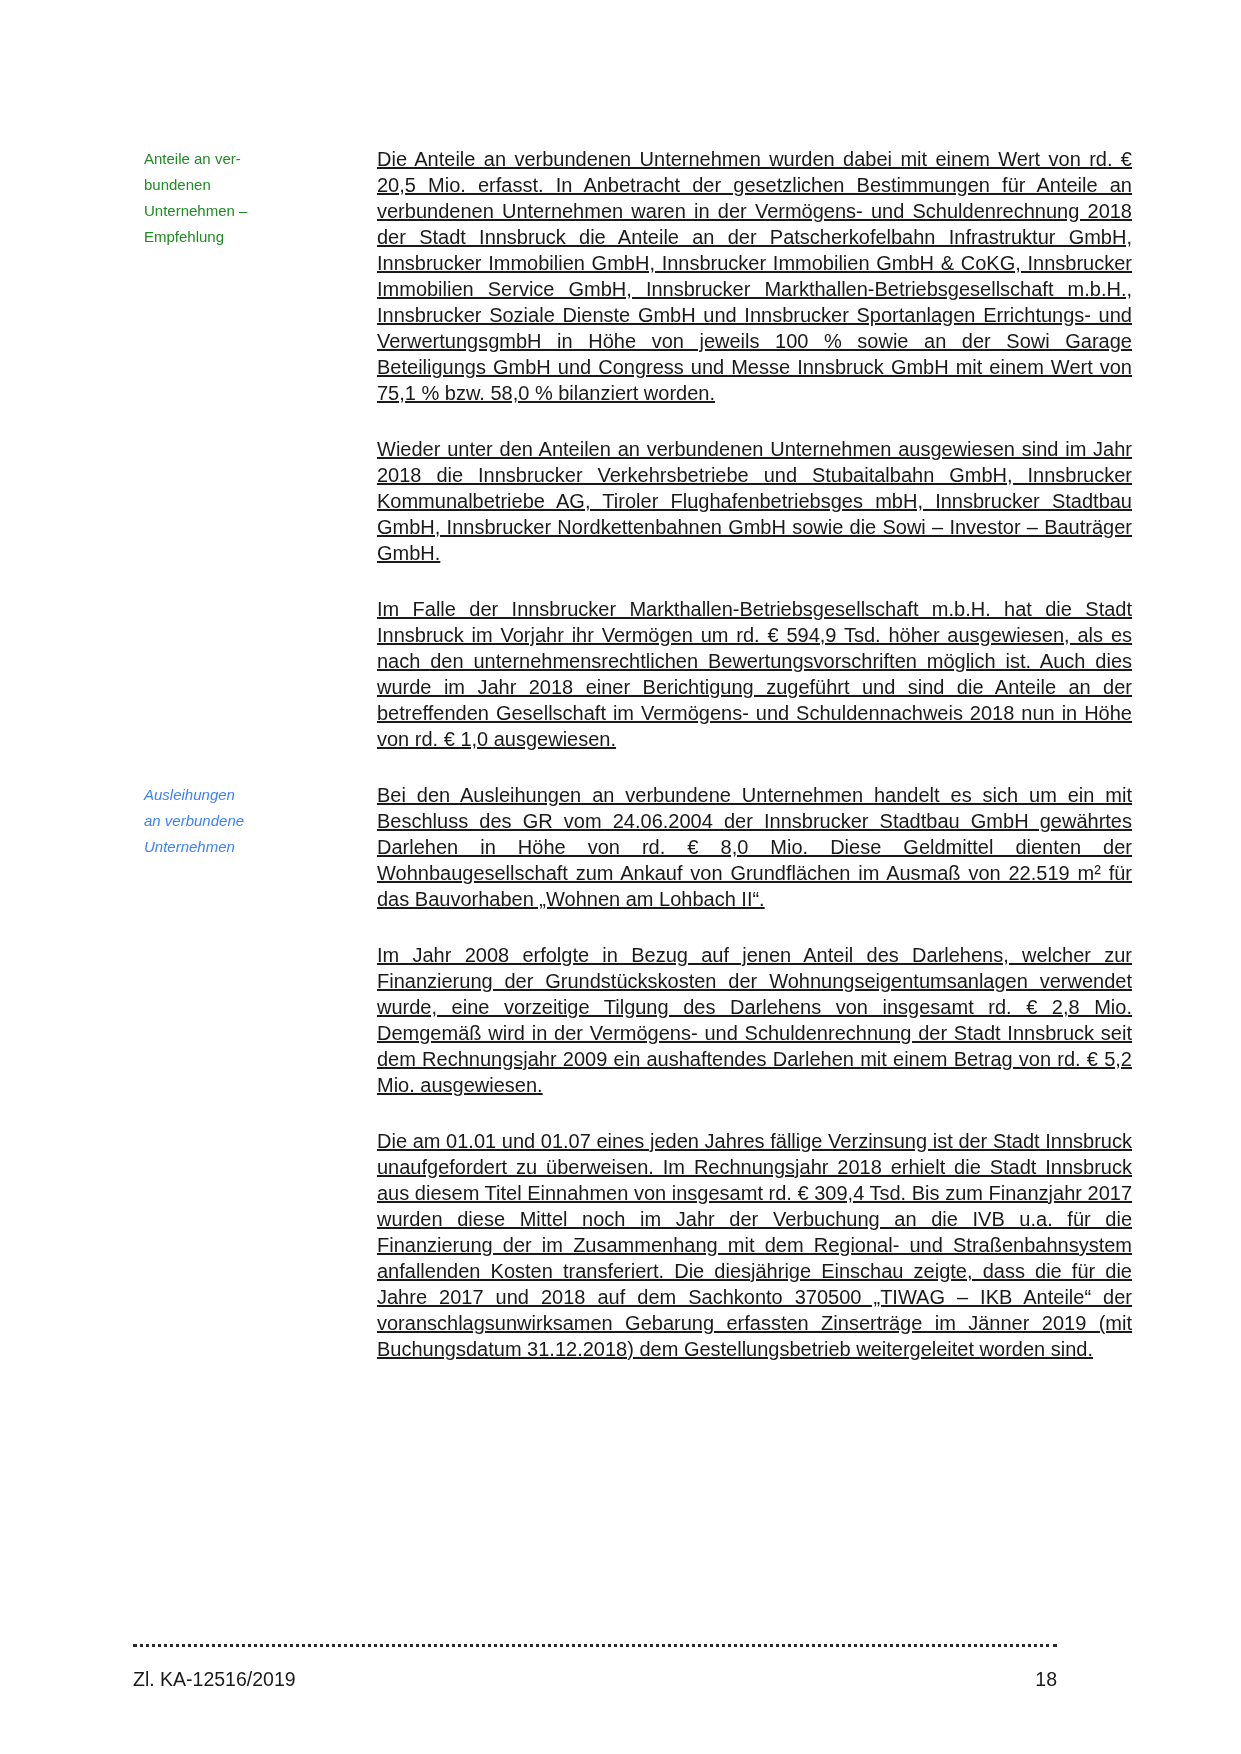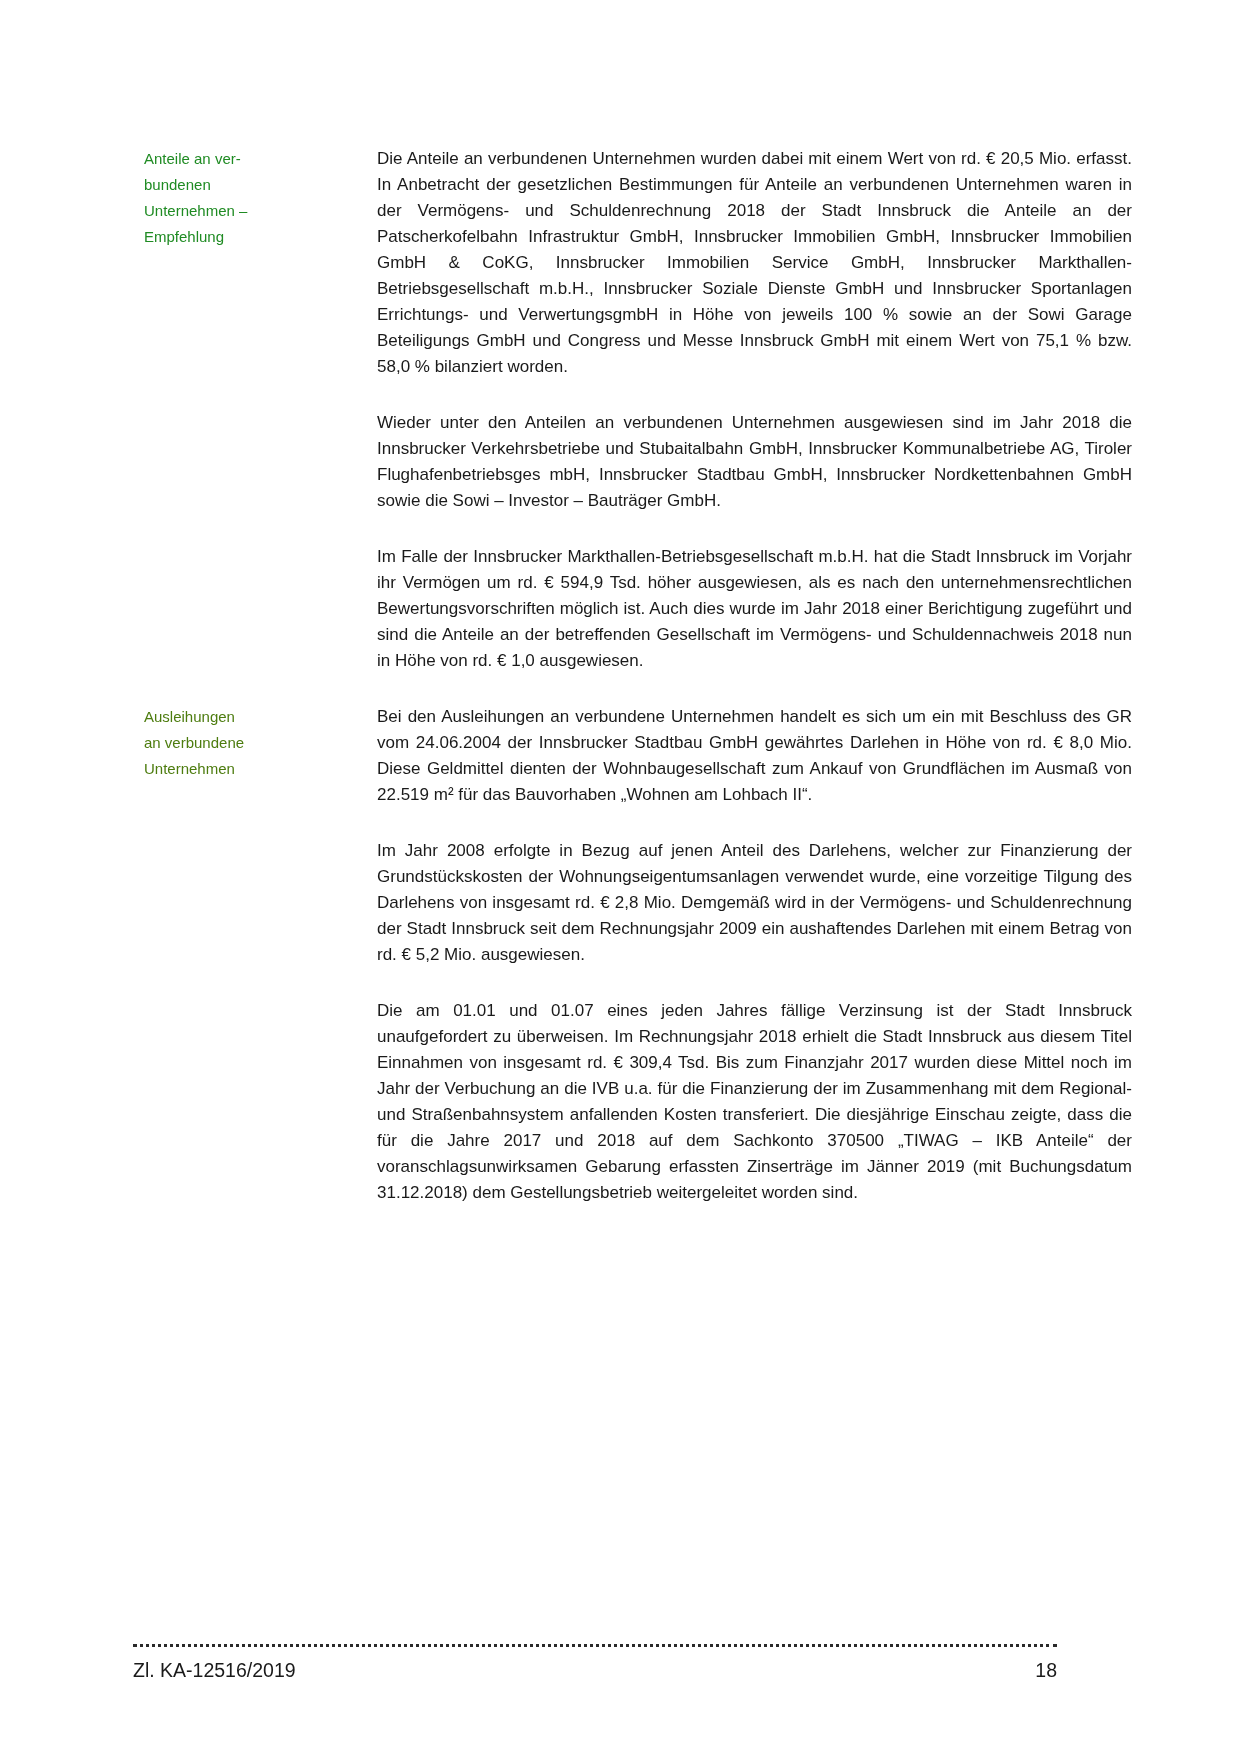--- a/index.html
+++ b/index.html
@@ -35,36 +35,37 @@
     font-size: 15px;
     line-height: 26px;
     white-space: pre-line;
   }
   .text-col {
     flex: 0 0 755px;
     width: 755px;
   }
   .text-col p {
     margin: 0 0 30px 0;
-    font-size: 17px;
+    font-size: 20px;
     line-height: 26px;
     text-align: justify;
+    text-decoration: underline;
   }
   .footer {
     position: absolute;
     left: 133px;
     top: 1644px;
     width: 924px;
   }
   .footer-divider {
     border-top: 3px dotted #2a2a2a;
     height: 0;
   }
   .footer-row {
-    margin-top: 11px;
+    margin-top: 20px;
     display: flex;
     align-items: baseline;
     font-size: 19.5px;
     line-height: 24px;
   }
   .footer-left  { flex: 1 1 0; text-align: left; }
   .footer-center{ flex: 0 0 auto; text-align: center; }
   .footer-right { flex: 1 1 0; text-align: right; }
 </style>
 </head>
@@ -81,21 +82,21 @@
     </div>
     <div class="text-col">
       <p>Die Anteile an verbundenen Unternehmen wurden dabei mit einem Wert von rd. € 20,5 Mio. erfasst. In Anbetracht der gesetzlichen Bestimmungen für Anteile an verbundenen Unternehmen waren in der Vermögens- und Schuldenrechnung 2018 der Stadt Innsbruck die Anteile an der Patscherkofelbahn Infrastruktur GmbH, Innsbrucker Immobilien GmbH, Innsbrucker Immobilien GmbH &amp; CoKG, Innsbrucker Immobilien Service GmbH, Innsbrucker Markthallen-Betriebsgesellschaft m.b.H., Innsbrucker Soziale Dienste GmbH und Innsbrucker Sportanlagen Errichtungs- und VerwertungsgmbH in Höhe von jeweils 100 % sowie an der Sowi Garage Beteiligungs GmbH und Congress und Messe Innsbruck GmbH mit einem Wert von 75,1 % bzw. 58,0 % bilanziert worden.</p>
       <p>Wieder unter den Anteilen an verbundenen Unternehmen ausgewiesen sind im Jahr 2018 die Innsbrucker Verkehrsbetriebe und Stubaitalbahn GmbH, Innsbrucker Kommunalbetriebe AG, Tiroler Flughafenbetriebsges mbH, Innsbrucker Stadtbau GmbH, Innsbrucker Nordkettenbahnen GmbH sowie die Sowi – Investor – Bauträger GmbH.</p>
       <p>Im Falle der Innsbrucker Markthallen-Betriebsgesellschaft m.b.H. hat die Stadt Innsbruck im Vorjahr ihr Vermögen um rd. € 594,9 Tsd. höher ausgewiesen, als es nach den unternehmensrechtlichen Bewertungsvorschriften möglich ist. Auch dies wurde im Jahr 2018 einer Berichtigung zugeführt und sind die Anteile an der betreffenden Gesellschaft im Vermögens- und Schuldennachweis 2018 nun in Höhe von rd. € 1,0 ausgewiesen.</p>
     </div>
   </div>
 
   <div class="section">
     <div class="label-col">
-      <div class="margin-label" style="color: #4d7c0f;">Ausleihungen
+      <div class="margin-label" style="color: #3b82f6; font-style: italic;">Ausleihungen
 an verbundene
 Unternehmen</div>
     </div>
     <div class="text-col">
       <p>Bei den Ausleihungen an verbundene Unternehmen handelt es sich um ein mit Beschluss des GR vom 24.06.2004 der Innsbrucker Stadtbau GmbH gewährtes Darlehen in Höhe von rd. € 8,0 Mio. Diese Geldmittel dienten der Wohnbaugesellschaft zum Ankauf von Grundflächen im Ausmaß von 22.519 m² für das Bauvorhaben „Wohnen am Lohbach II“.</p>
       <p>Im Jahr 2008 erfolgte in Bezug auf jenen Anteil des Darlehens, welcher zur Finanzierung der Grundstückskosten der Wohnungseigentumsanlagen verwendet wurde, eine vorzeitige Tilgung des Darlehens von insgesamt rd. € 2,8 Mio. Demgemäß wird in der Vermögens- und Schuldenrechnung der Stadt Innsbruck seit dem Rechnungsjahr 2009 ein aushaftendes Darlehen mit einem Betrag von rd. € 5,2 Mio. ausgewiesen.</p>
       <p>Die am 01.01 und 01.07 eines jeden Jahres fällige Verzinsung ist der Stadt Innsbruck unaufgefordert zu überweisen. Im Rechnungsjahr 2018 erhielt die Stadt Innsbruck aus diesem Titel Einnahmen von insgesamt rd. € 309,4 Tsd. Bis zum Finanzjahr 2017 wurden diese Mittel noch im Jahr der Verbuchung an die IVB u.a. für die Finanzierung der im Zusammenhang mit dem Regional- und Straßenbahnsystem anfallenden Kosten transferiert. Die diesjährige Einschau zeigte, dass die für die Jahre 2017 und 2018 auf dem Sachkonto 370500 „TIWAG – IKB Anteile“ der voranschlagsunwirksamen Gebarung erfassten Zinserträge im Jänner 2019 (mit Buchungsdatum 31.12.2018) dem Gestellungsbetrieb weitergeleitet worden sind.</p>
     </div>
   </div>
 

